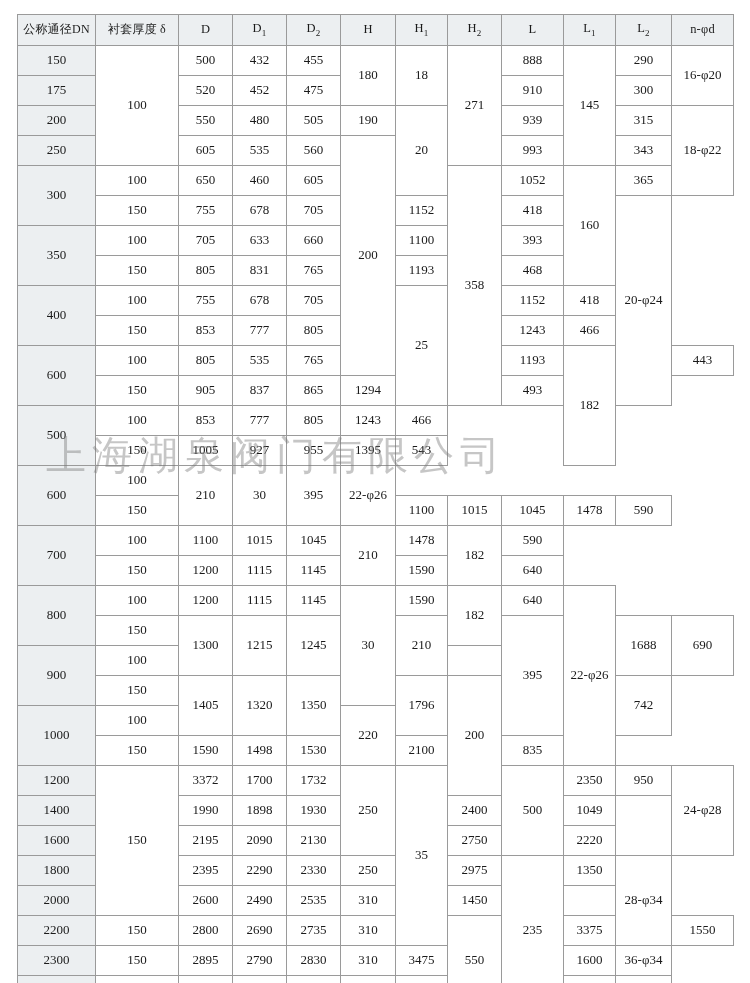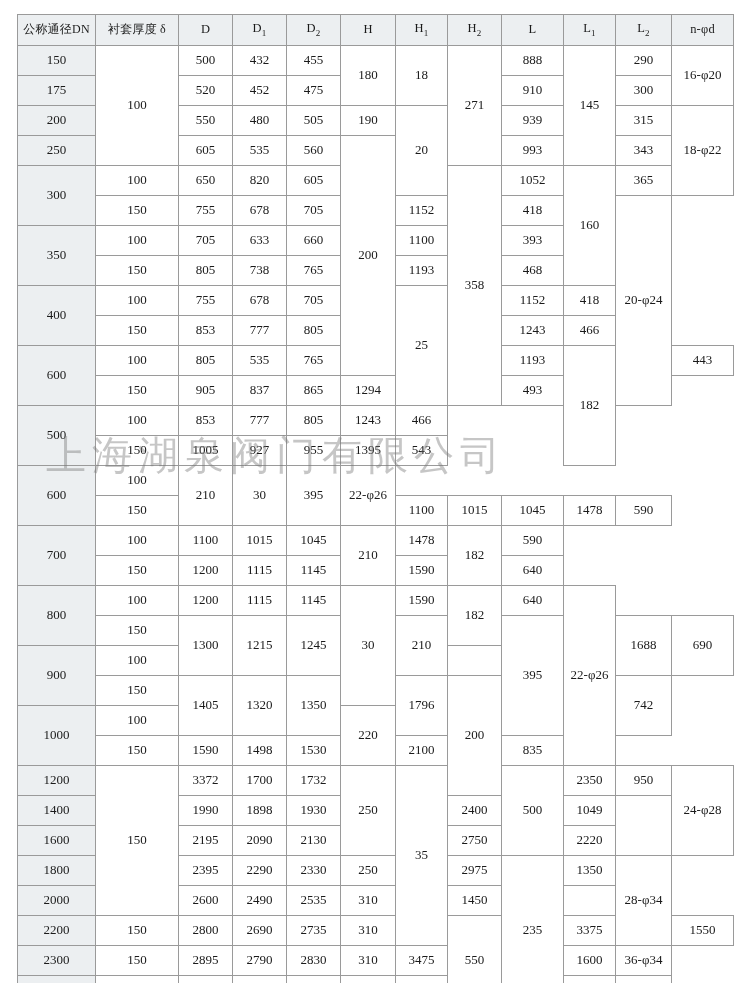--- a/index.html
+++ b/index.html
@@ -143,21 +143,21 @@
         <td>535</td>
         <td>560</td>
         <td rowspan="8">200</td>
         <td>993</td>
         <td>343</td>
       </tr>
       <tr>
         <td rowspan="2" class="dn-cell">300</td>
         <td>100</td>
         <td>650</td>
-        <td>820</td>
+        <td>460</td>
         <td>605</td>
         <td rowspan="8">358</td>
         <td>1052</td>
         <td rowspan="4">160</td>
         <td>365</td>
       </tr>
       <tr>
         <td>150</td>
         <td>755</td>
         <td>678</td>
@@ -171,21 +171,21 @@
         <td>100</td>
         <td>705</td>
         <td>633</td>
         <td>660</td>
         <td>1100</td>
         <td>393</td>
       </tr>
       <tr>
         <td>150</td>
         <td>805</td>
-        <td>738</td>
+        <td>831</td>
         <td>765</td>
         <td>1193</td>
         <td>468</td>
       </tr>
       <tr>
         <td rowspan="2" class="dn-cell">400</td>
         <td>100</td>
         <td>755</td>
         <td>678</td>
         <td>705</td>

